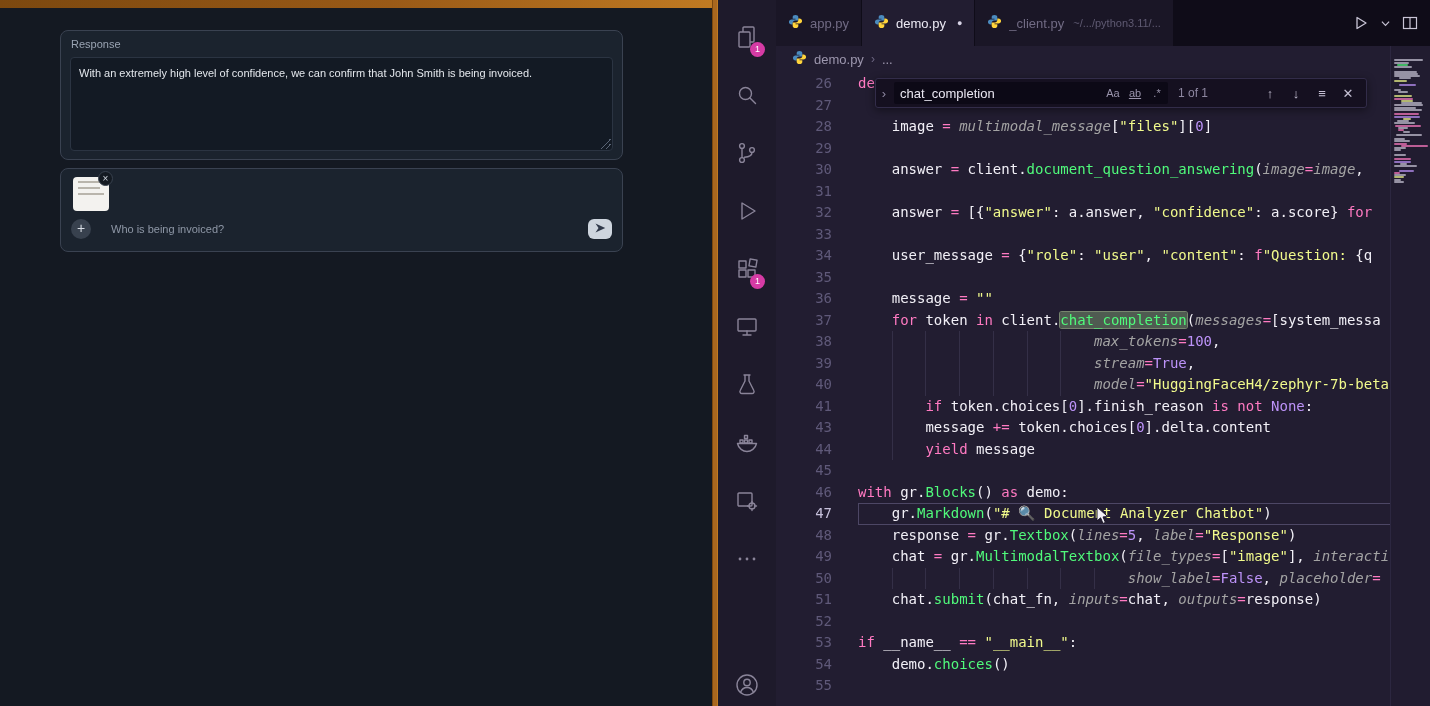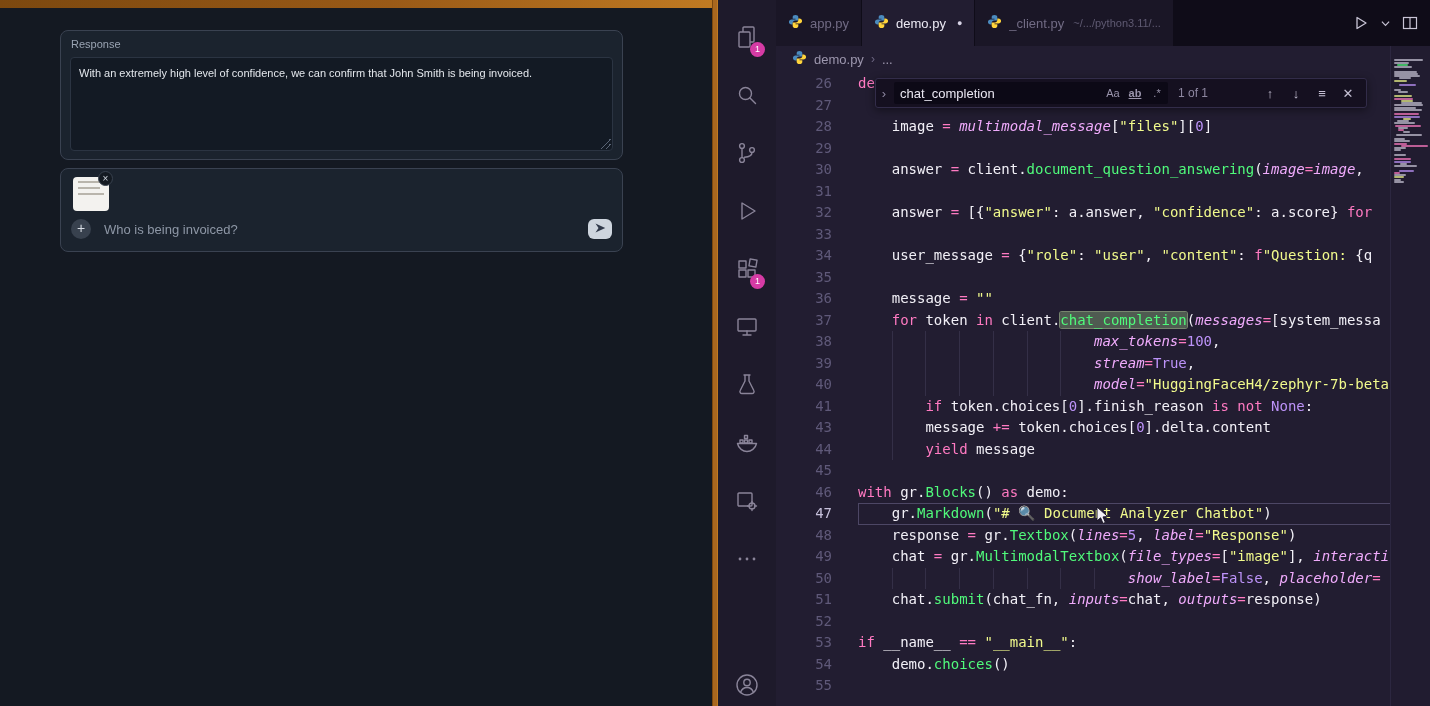--- a/index.html
+++ b/index.html
@@ -21,21 +21,21 @@
   .mm-block { left:60px; top:168px; width:563px; height:84px; }
   .thumb { position:absolute; left:12px; top:8px; width:36px; height:34px; background:#f3f2ef; border-radius:4px; overflow:hidden; }
   .thumb i { display:block; height:2px; background:#b9b5ac; margin:4px 5px 0 5px; }
   .thumb i:nth-child(2){ width:60%; }
   .thumb-close { position:absolute; left:37px; top:2px; width:15px; height:15px; border-radius:50%;
                  background:#141a22; border:1px solid #39424f; color:#cdd3db; font-size:10px;
                  line-height:13px; text-align:center; cursor:pointer; }
   .mm-row { position:absolute; left:10px; right:10px; bottom:10px; height:24px; display:flex; align-items:center; }
   .add-btn { width:20px; height:20px; border-radius:50%; background:#38414e; color:#d9dee6;
              font-size:14px; line-height:19px; text-align:center; flex:0 0 auto; }
-  .chat-placeholder { margin-left:13px; font-size:13px; color:#8e97a6; flex:1 1 auto; }
+  .chat-placeholder { margin-left:20px; font-size:11px; color:#8e97a6; flex:1 1 auto; }
   .send-btn { width:24px; height:20px; border-radius:6px; background:#ced5de; display:flex;
               align-items:center; justify-content:center; flex:0 0 auto; }
 
   
   .sash { position:absolute; left:712px; top:0; width:6px; height:706px; background:#a9671f;
           border-left:1px solid #7c480f; border-right:1px solid #c07a22; }
 
   
   .right-pane { position:absolute; left:718px; top:0; width:712px; height:706px; background:#221d31; }
   .activity-bar { position:absolute; left:0; top:0; width:58px; height:706px; background:#1e1a2b; padding-top:8px; }
@@ -62,37 +62,37 @@
 
   .editor { position:relative; height:634px; overflow:hidden; padding-top:1px; }
   .line { display:flex; height:21.5px; line-height:21.5px; font-family:"DejaVu Sans Mono", monospace; font-size:14px; }
   .ln { flex:0 0 82px; text-align:right; padding-right:26px; color:#5f5979; }
   .line.cur .ln { color:#c6c0da; }
   .lcwrap { position:relative; flex:1 1 auto; overflow:hidden; }
   .line.cur .lcwrap { box-shadow: inset 0 0 0 1px #4d4765; }
   .guide { position:absolute; top:0; bottom:0; width:1px; background:#342f47; }
   pre.lc { position:relative; font:inherit; white-space:pre; z-index:1; }
   .tok-v { color:#f2f0f7; } .tok-k { color:#ff7ac2; } .tok-f { color:#50fa7b; }
-  .tok-s { color:#f1fa8c; } .tok-p { color:#f0abfc; font-style:italic; } .tok-n { color:#bd93f9; }
+  .tok-s { color:#f1fa8c; } .tok-p { color:#a3a3a3; font-style:italic; } .tok-n { color:#bd93f9; }
   .tok-m { background:#4f5b51; box-shadow:0 0 0 1px #76856d; border-radius:2px; }
 
   .minimap { position:absolute; top:46px; right:0; bottom:0; width:40px; background:#211c30;
              border-left:1px solid #2c2740; z-index:5; }
   .mm-bar { position:absolute; height:2px; border-radius:1px; }
 
   .find-widget { position:absolute; top:78px; right:63px; width:492px; height:30px; z-index:10;
                  background:#151020; border:1px solid #322c49; border-radius:3px;
                  box-shadow:0 2px 8px rgba(0,0,0,.45); display:flex; align-items:center; }
   .fw-expand { width:16px; text-align:center; color:#8d87a0; font-size:13px; cursor:pointer; }
   .fw-input { display:flex; align-items:center; width:274px; height:22px; background:#0c0916;
               border-radius:2px; margin-left:2px; }
   .fw-text { flex:1 1 auto; min-width:0; background:transparent; border:none; outline:none;
              color:#eae7f2; font-size:13px; padding:0 6px; font-family:"Liberation Sans", sans-serif; }
   .fw-tog { width:22px; text-align:center; color:#9a94ac; font-size:11px; cursor:pointer; flex:0 0 auto; }
-  .fw-tog.ww { text-decoration:underline;font-weight:bold; }
+  .fw-tog.ww { text-decoration:underline; }
   .fw-results { margin:0 10px; color:#8d87a0; font-size:12px; white-space:nowrap; }
   .fw-nav { margin-left:auto; display:flex; align-items:center; gap:6px; padding-right:8px; }
   .fw-btn { width:20px; text-align:center; color:#c5c0d4; font-size:13px; cursor:pointer; }
 
   .mouse-cursor { position:absolute; left:1096px; top:506px; z-index:50; }
 </style>
 </head>
 <body>
 
 <div id="stage">

